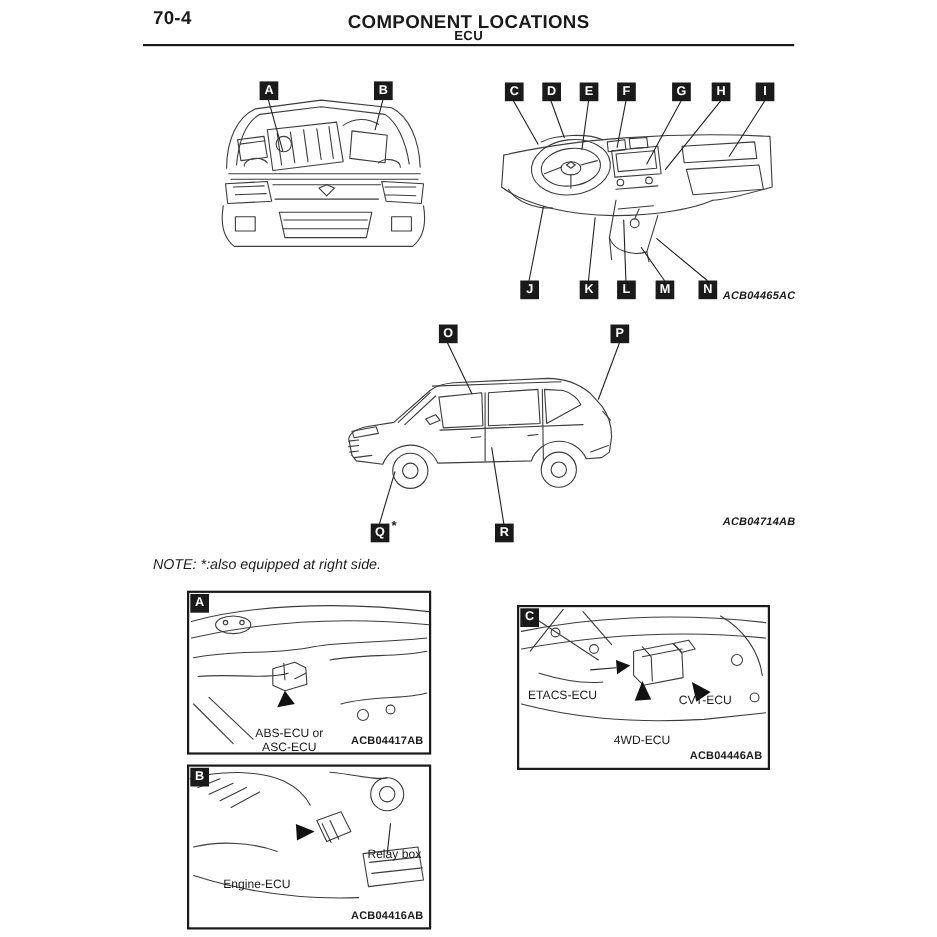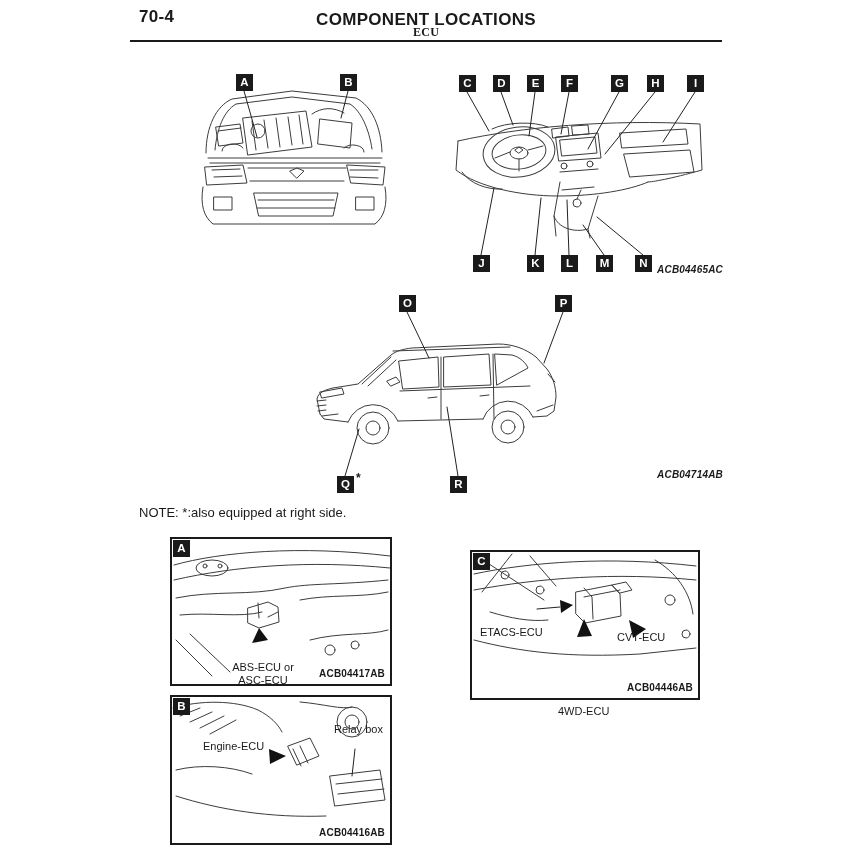--- a/index.html
+++ b/index.html
@@ -3,28 +3,28 @@
 <meta charset="utf-8">
 <style>
   * { margin:0; padding:0; box-sizing:border-box; }
   html,body { background:#fff; }
   body { font-family:"Liberation Sans", sans-serif; color:var(--ink,#1a1a1a); }
   .page { position:relative; width:852px; height:852px; background:var(--paper,#fff); overflow:hidden; }
   .art { position:absolute; left:0; top:0; z-index:1; }
   .abs { position:absolute; z-index:2; }
   .page-number { left:139px; top:7px; font-size:17px; font-weight:bold; letter-spacing:.3px; }
   .page-title { left:130px; top:10px; width:592px; text-align:center; font-weight:bold; font-size:17px; letter-spacing:.3px; }
-  .page-subtitle { left:130px; top:25px; width:592px; text-align:center; font-weight:bold; font-size:12px; letter-spacing:.3px;font-family:Liberation Serif, serif; }
+  .page-subtitle { left:130px; top:25px; width:592px; text-align:center; font-weight:bold; font-size:12px; letter-spacing:.3px; }
   .rule { left:130px; top:40px; width:592px; height:2px; background:var(--ink,#111); }
   .co { position:absolute; z-index:3; width:17px; height:17px; background:var(--ink,#111);
         color:#fff; font-weight:bold; font-size:11.5px; line-height:17px; text-align:center; }
   .qstar { left:356px; top:471px; font-weight:bold; font-size:12px; z-index:3; }
   .code { position:absolute; z-index:2; font-weight:bold; font-size:10px; letter-spacing:.2px; }
   .code.right { width:100px; text-align:right;font-style:italic; }
-  .note { left:139px; top:505px; font-size:13px; }
+  .note { left:139px; top:505px; font-style:italic; font-size:13px; }
   .box { position:absolute; z-index:2; border:2px solid var(--ink,#111); }
   .box .co { left:1px; top:1px; }
   .box .code { right:5px; bottom:5px; }
   .cap { position:absolute; z-index:2; font-size:11px; line-height:13px;margin-top:23px; }
   .cap.center { text-align:center; }
 </style>
 </head>
 <body>
 
 <div class="page">
@@ -188,24 +188,24 @@
   </div>
   <div class="cap center" style="left:205px;top:638px;width:116px">
     <div>ABS-ECU or</div>
     <div>ASC-ECU</div>
   </div>
 
   <div class="box" style="left:170px;top:695px;width:222px;height:150px">
     <div class="co">B</div>
     <div class="code">ACB04416AB</div>
   </div>
-  <div class="cap" style="left:203px;top:717px">Engine-ECU</div>
-  <div class="cap" style="left:334px;top:700px">Relay box</div>
+  <div class="cap" style="left:203px;top:775px">Engine-ECU</div>
+  <div class="cap" style="left:334px;top:748px">Relay box</div>
 
   <div class="box" style="left:470px;top:550px;width:230px;height:150px">
     <div class="co">C</div>
     <div class="code">ACB04446AB</div>
   </div>
   <div class="cap" style="left:480px;top:603px">ETACS-ECU</div>
-  <div class="cap" style="left:558px;top:682px">4WD-ECU</div>
+  <div class="cap" style="left:558px;top:644px">4WD-ECU</div>
   <div class="cap" style="left:617px;top:608px">CVT-ECU</div>
 
 </div>
 
 </body></html>

